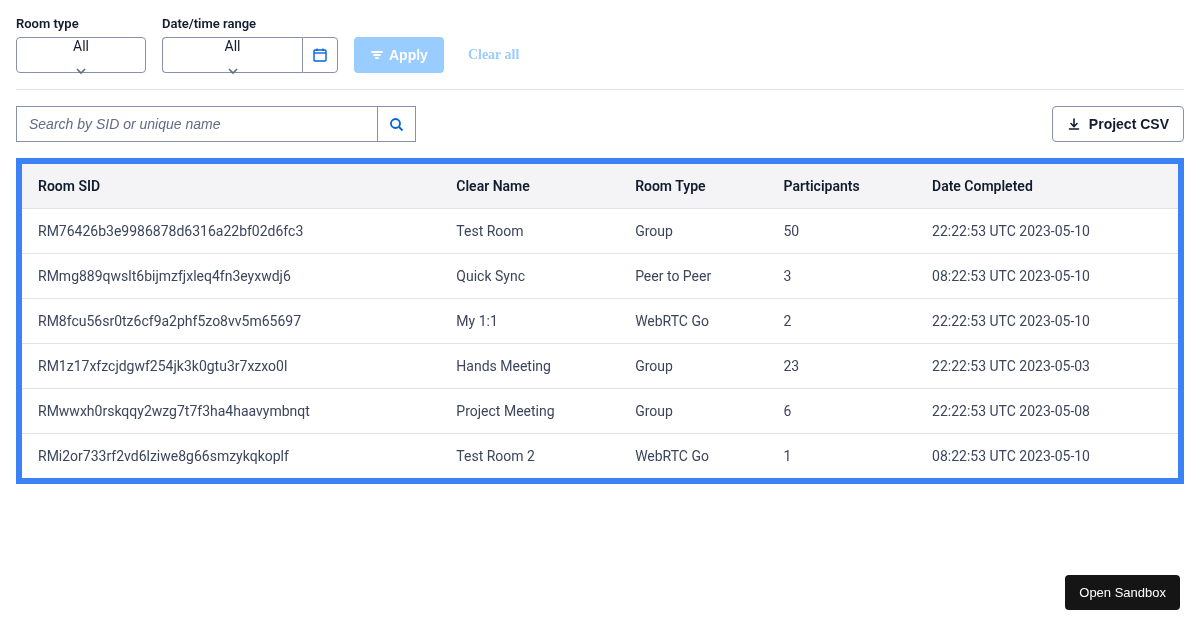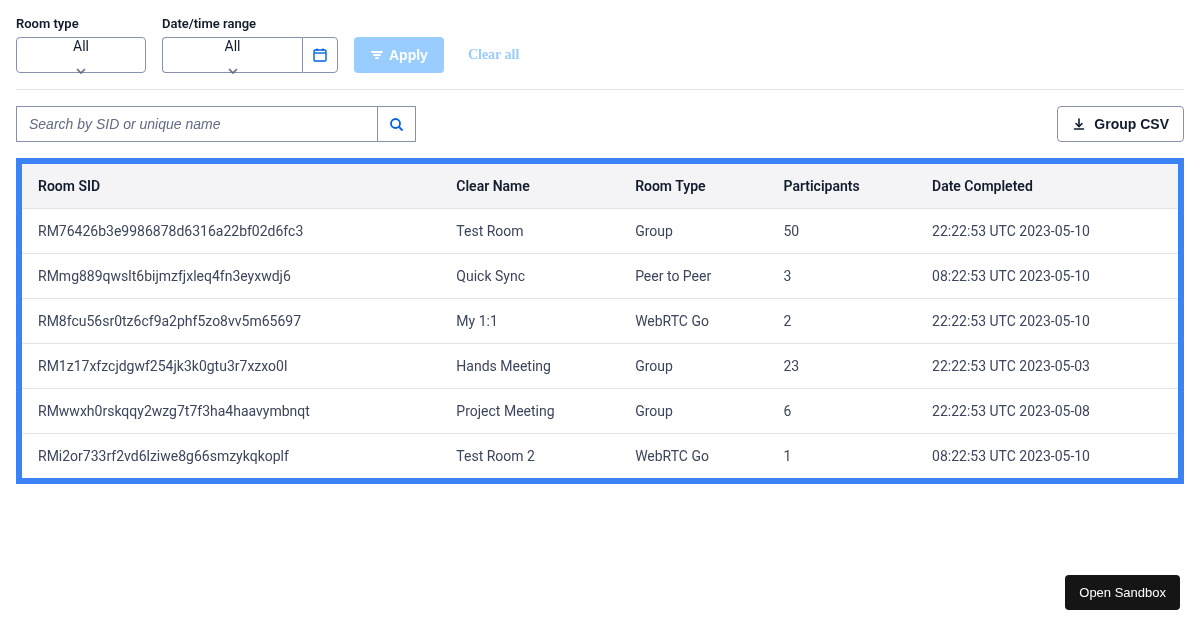--- a/index.html
+++ b/index.html
@@ -248,21 +248,21 @@
     </button>
   </div>
   <button class="export-btn">
     <span>
       <svg width="14" height="14" viewBox="0 0 14 14" fill="none" stroke="#121c2d" stroke-width="1.6" stroke-linecap="round">
         <line x1="7" y1="2" x2="7" y2="9"></line>
           <path d="M4 6.5 L7 9.5 L10 6.5"></path>
           <line x1="2.5" y1="12" x2="11.5" y2="12"></line>
       </svg>
     </span>
-    <span>Group CSV</span>
+    <span>Project CSV</span>
   </button>
 </div>
 
 <table>
   <thead>
     <tr>
       <th>Room SID</th>
       <th>Clear Name</th>
       <th>Room Type</th>
       <th>Participants</th>

